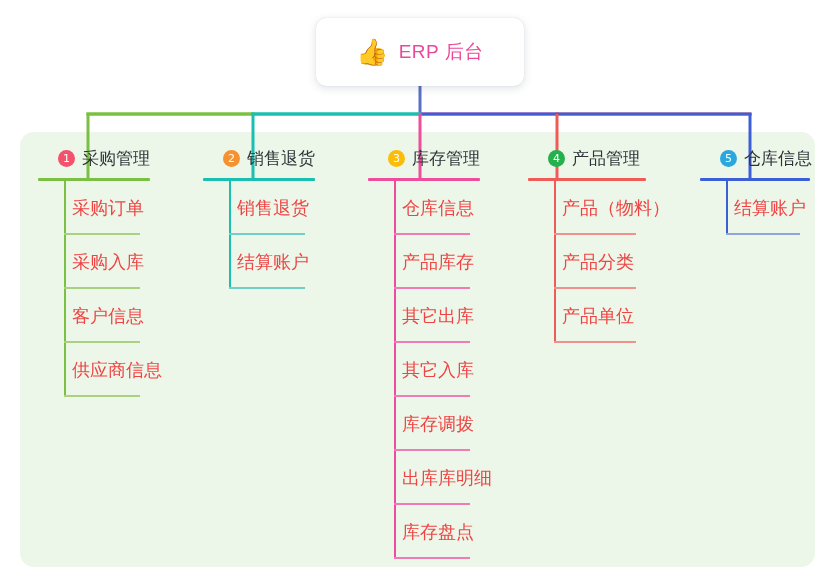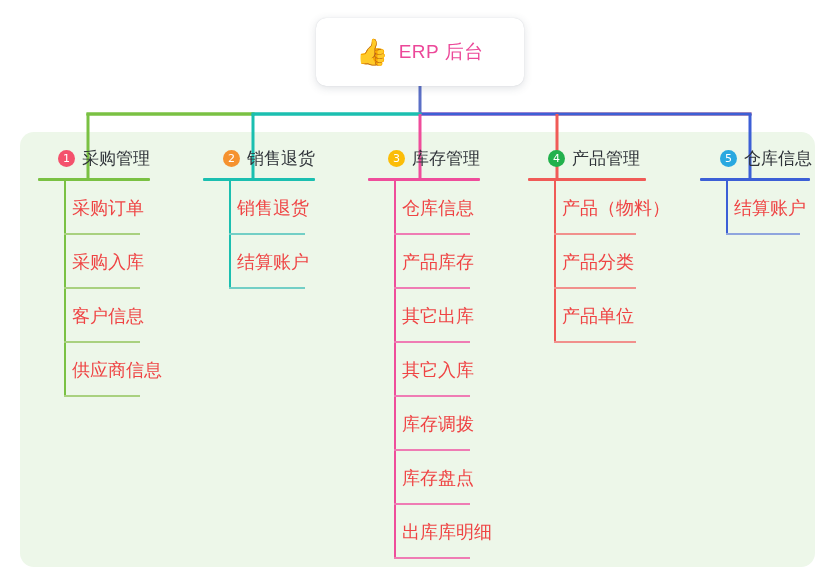--- a/index.html
+++ b/index.html
@@ -238,26 +238,26 @@
             <div class="child-label">其它入库</div>
             <div class="child-rule" style="background: rgb(239, 124, 180); width: 76px;"></div>
           </div>
           <div class="child">
             <div class="child-stem" style="background: rgb(239, 77, 155);"></div>
             <div class="child-label">库存调拨</div>
             <div class="child-rule" style="background: rgb(239, 124, 180); width: 76px;"></div>
           </div>
           <div class="child">
             <div class="child-stem" style="background: rgb(239, 77, 155);"></div>
+            <div class="child-label">出库库明细</div>
+            <div class="child-rule" style="background: rgb(239, 124, 180); width: 76px;"></div>
+          </div>
+          <div class="child">
+            <div class="child-stem" style="background: rgb(239, 77, 155);"></div>
             <div class="child-label">库存盘点</div>
-            <div class="child-rule" style="background: rgb(239, 124, 180); width: 76px;"></div>
-          </div>
-          <div class="child">
-            <div class="child-stem" style="background: rgb(239, 77, 155);"></div>
-            <div class="child-label">出库库明细</div>
             <div class="child-rule" style="background: rgb(239, 124, 180); width: 76px;"></div>
           </div>
         </div>
       </div>
       <div class="branch" style="left: 528px;">
         <div class="branch-header">
           <span class="badge" style="background: rgb(34, 177, 76);">4</span>
           <span class="branch-title">产品管理</span>
         </div>
         <div class="branch-rule" style="background: rgb(240, 91, 87); width: 118px;"></div>

